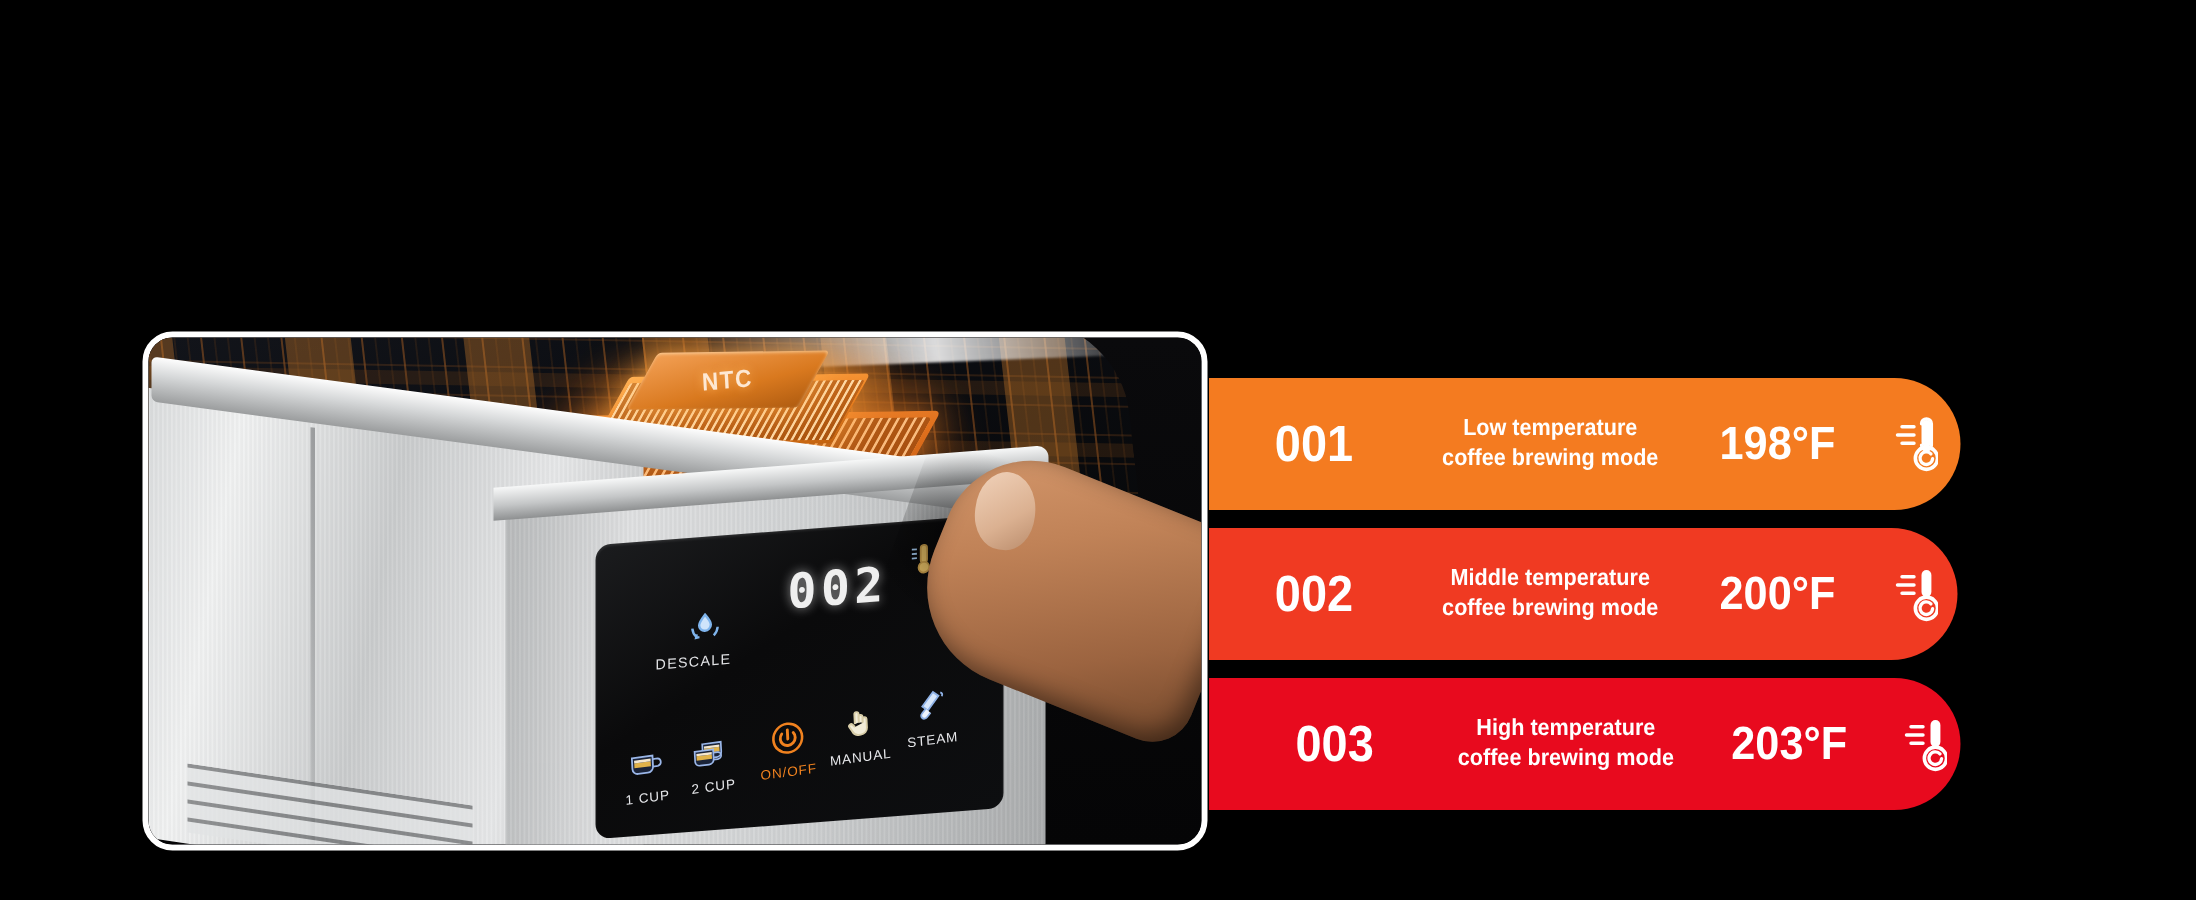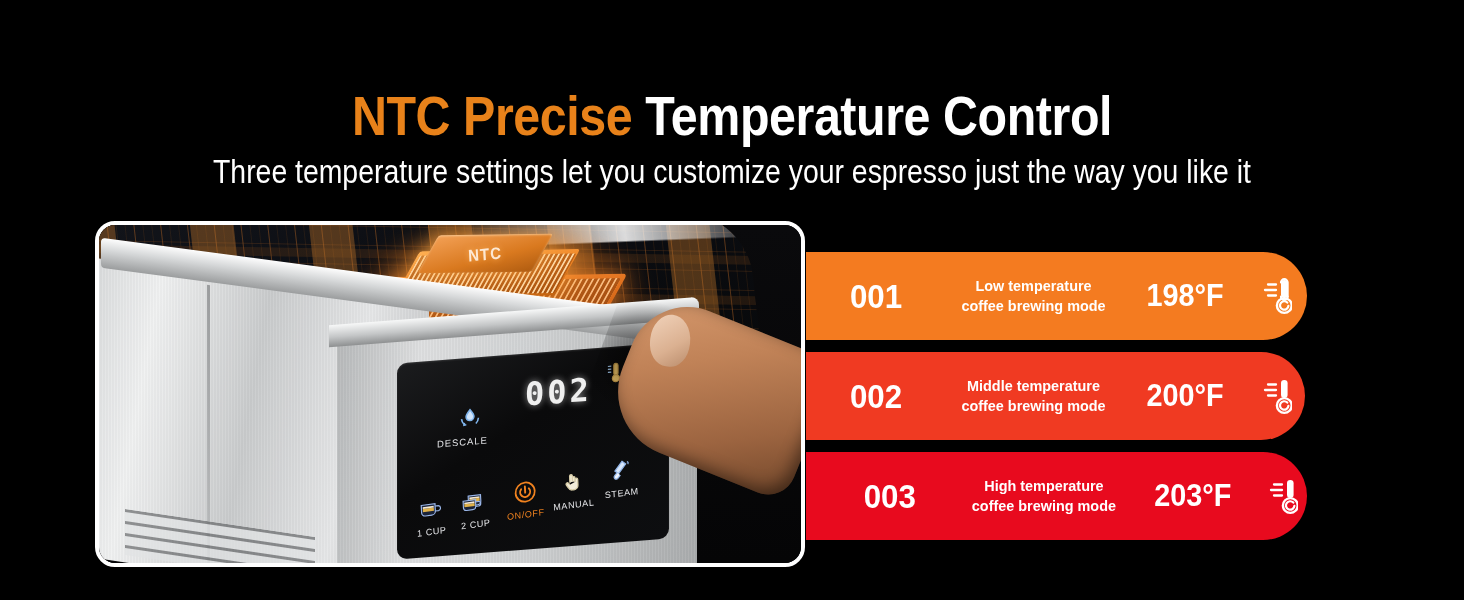--- a/index.html
+++ b/index.html
@@ -421,26 +421,20 @@
     display: flex;
     align-items: center;
     justify-content: center;
   }
 </style>
 </head>
 <body>
 
 <div class="banner">
 
-  <div class="heading-block">
-    <div class="title">
-      <span class="accent">NTC Precise</span><span class="plain"> Temperature Control</span>
-    </div>
-    <div class="subtitle">Three temperature settings let you customize your espresso just the way you like it</div>
-  </div>
 
   <div class="photo-frame">
     <div class="photo">
 
       <div class="glass-top">
         <div class="circuit"></div>
         <div class="circuit-blocks"></div>
         <div class="glass-sheen"></div>
       </div>
 

